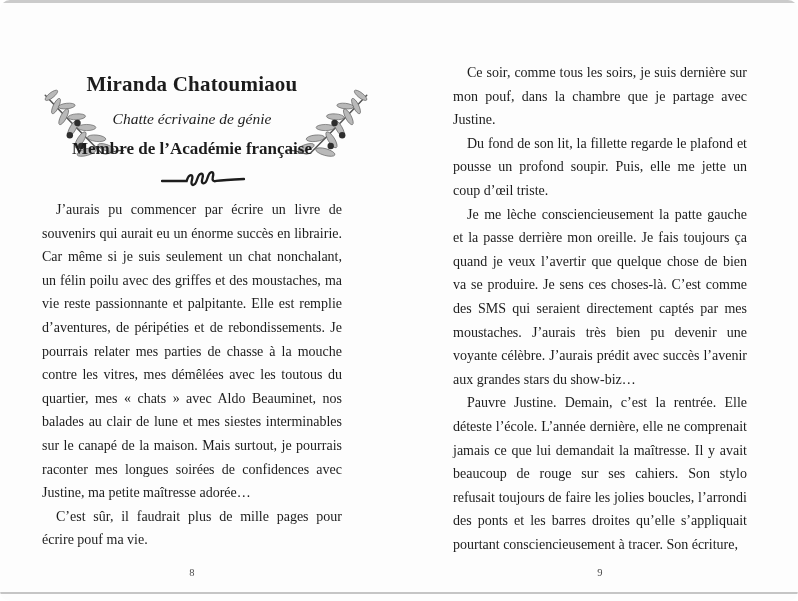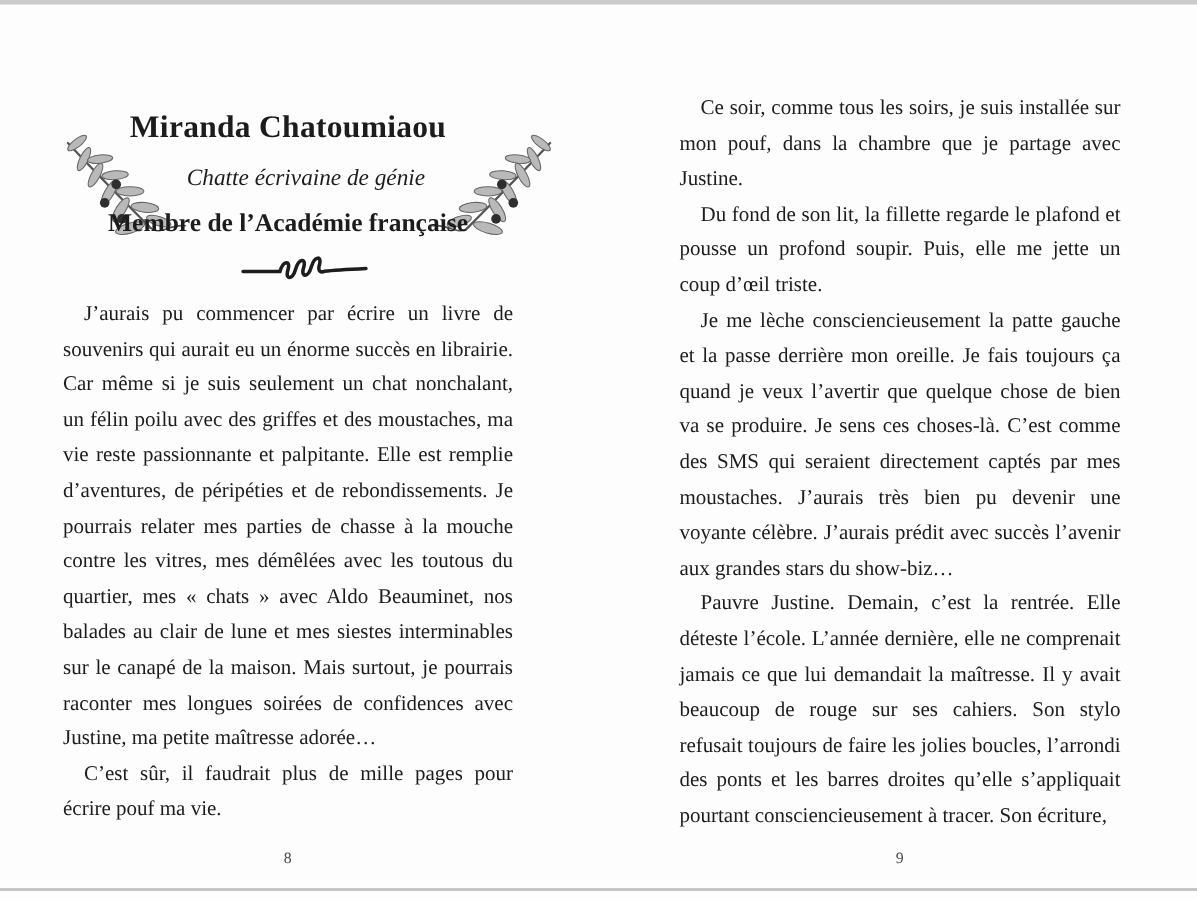--- a/index.html
+++ b/index.html
@@ -3,39 +3,40 @@
 <meta charset="utf-8">
 <style>
   html,body{margin:0;padding:0;background:#ffffff;}
   .screen{
     position:relative;
     width:798px;height:601px;
     background:#fdfdfd;
     overflow:hidden;
     font-family:"Liberation Serif", serif;
     color:#1c1c1c;
+    border-radius:10px;
   }
   .top-rule{
     position:absolute;left:0;top:0;width:798px;height:3px;
     background:#cbcbcb;
   }
   .bottom-rule{
     position:absolute;left:0;top:592px;width:798px;height:2px;
     background:#c5c5c5;
   }
   .page{position:absolute;top:0;height:601px;}
   .page-left{left:42px;width:300px;}
   .page-right{left:453px;width:294px;}
   .author-name{
     position:absolute;left:0;top:72px;width:300px;
     font-size:21px;font-weight:bold;letter-spacing:.2px;
     text-align:center;white-space:nowrap;
   }
   .author-role{
-    position:absolute;left:12px;top:110px;width:300px;
+    position:absolute;left:0;top:110px;width:300px;
     font-size:15.5px;font-style:italic;text-align:center;white-space:nowrap;
   }
   .author-membership{
     position:absolute;left:0;top:139px;width:300px;
     font-size:17px;font-weight:bold;text-align:center;white-space:nowrap;
   }
   .branch{position:absolute;width:92px;height:96px;}
   .branch-left{left:-9px;top:78px;}
   .branch-right{left:245px;top:78px;transform:scaleX(-1);}
   .divider{position:absolute;left:118px;top:170px;width:86px;height:18px;}
@@ -124,21 +125,21 @@
     <div class="body-text">
       <p>J’aurais pu commencer par écrire un livre de souvenirs qui aurait eu un énorme succès en librairie. Car même si je suis seulement un chat nonchalant, un félin poilu avec des griffes et des moustaches, ma vie reste passionnante et palpitante. Elle est remplie d’aventures, de péripéties et de rebondissements. Je pourrais relater mes parties de chasse à la mouche contre les vitres, mes démêlées avec les toutous du quartier, mes « chats » avec Aldo Beauminet, nos balades au clair de lune et mes siestes interminables sur le canapé de la maison. Mais surtout, je pourrais raconter mes longues soirées de confidences avec Justine, ma petite maîtresse adorée…</p>
       <p>C’est sûr, il faudrait plus de mille pages pour écrire pouf ma vie.</p>
     </div>
 
     <div class="folio">8</div>
   </div>
 
   <div class="page page-right">
     <div class="body-text">
-      <p>Ce soir, comme tous les soirs, je suis installée sur mon pouf, dans la chambre que je partage avec Justine.</p>
+      <p>Ce soir, comme tous les soirs, je suis dernière sur mon pouf, dans la chambre que je partage avec Justine.</p>
       <p>Du fond de son lit, la fillette regarde le plafond et pousse un profond soupir. Puis, elle me jette un coup d’œil triste.</p>
       <p>Je me lèche consciencieusement la patte gauche et la passe derrière mon oreille. Je fais toujours ça quand je veux l’avertir que quelque chose de bien va se produire. Je sens ces choses-là. C’est comme des SMS qui seraient directement captés par mes moustaches. J’aurais très bien pu devenir une voyante célèbre. J’aurais prédit avec succès l’avenir aux grandes stars du show-biz…</p>
       <p>Pauvre Justine. Demain, c’est la rentrée. Elle déteste l’école. L’année dernière, elle ne comprenait jamais ce que lui demandait la maîtresse. Il y avait beaucoup de rouge sur ses cahiers. Son stylo refusait toujours de faire les jolies boucles, l’arrondi des ponts et les barres droites qu’elle s’appliquait pourtant consciencieusement à tracer. Son écriture,</p>
     </div>
 
     <div class="folio">9</div>
   </div>
 
   <div class="bottom-rule"></div>
 </div>

